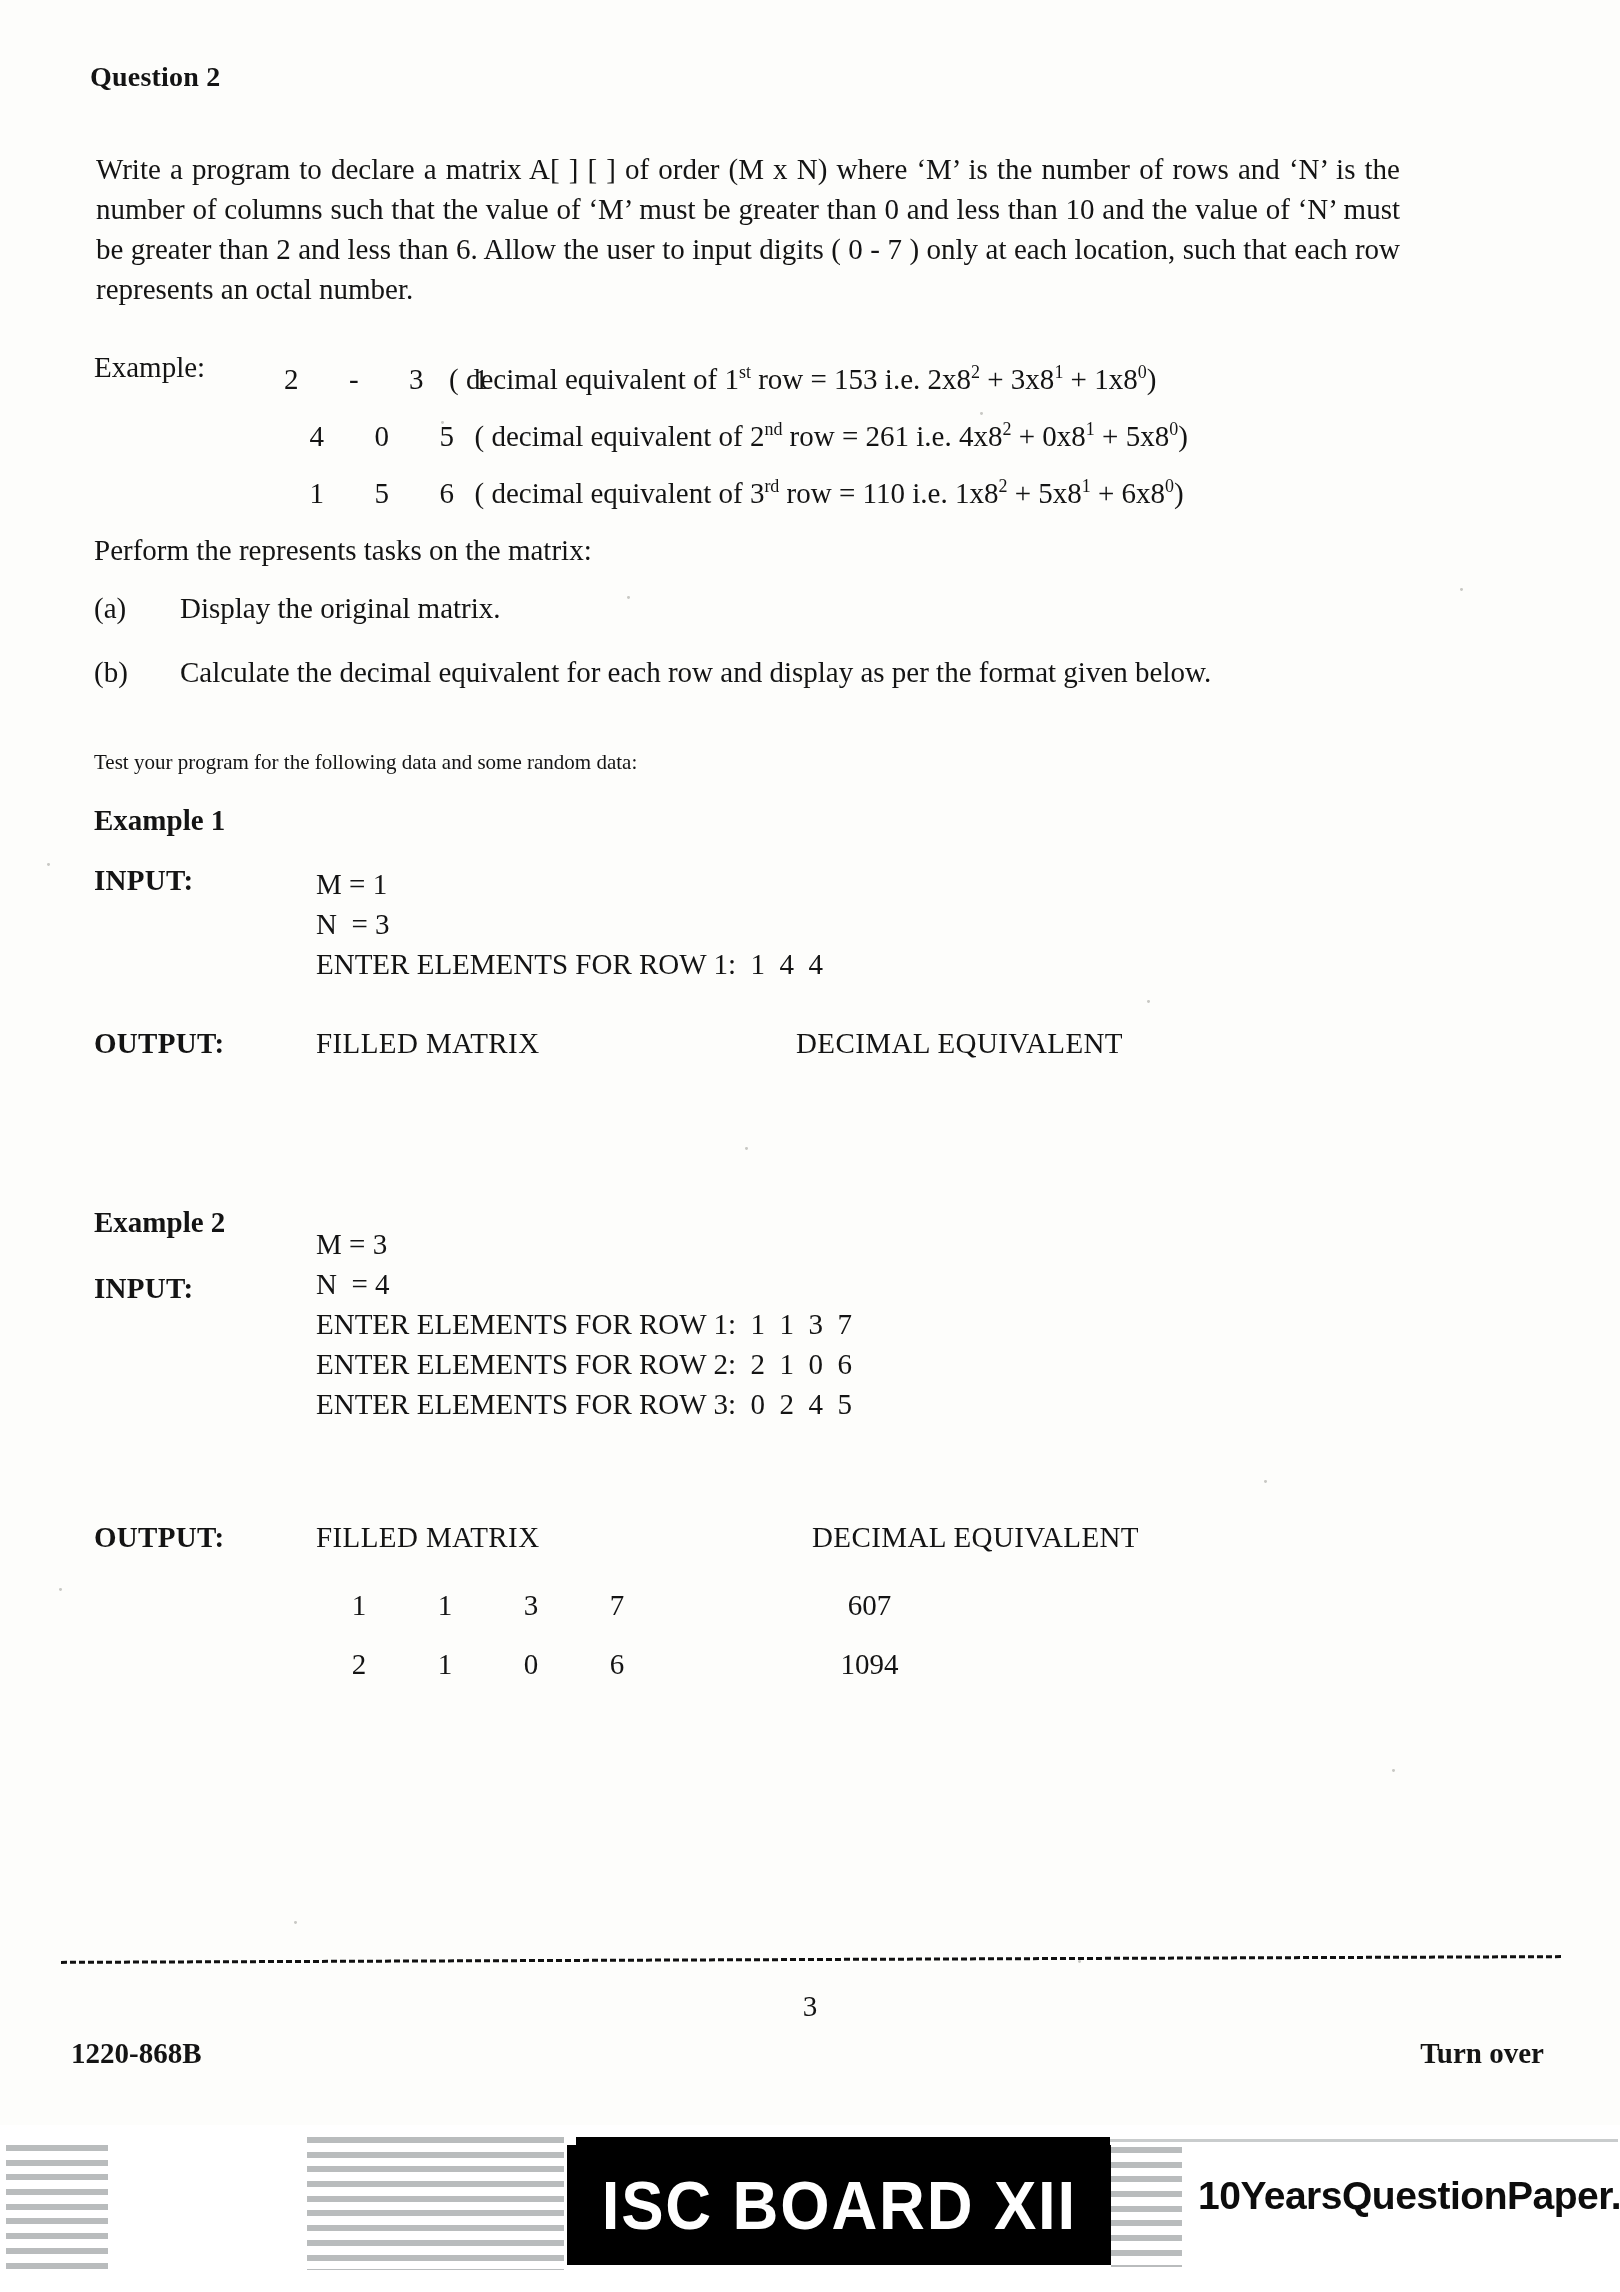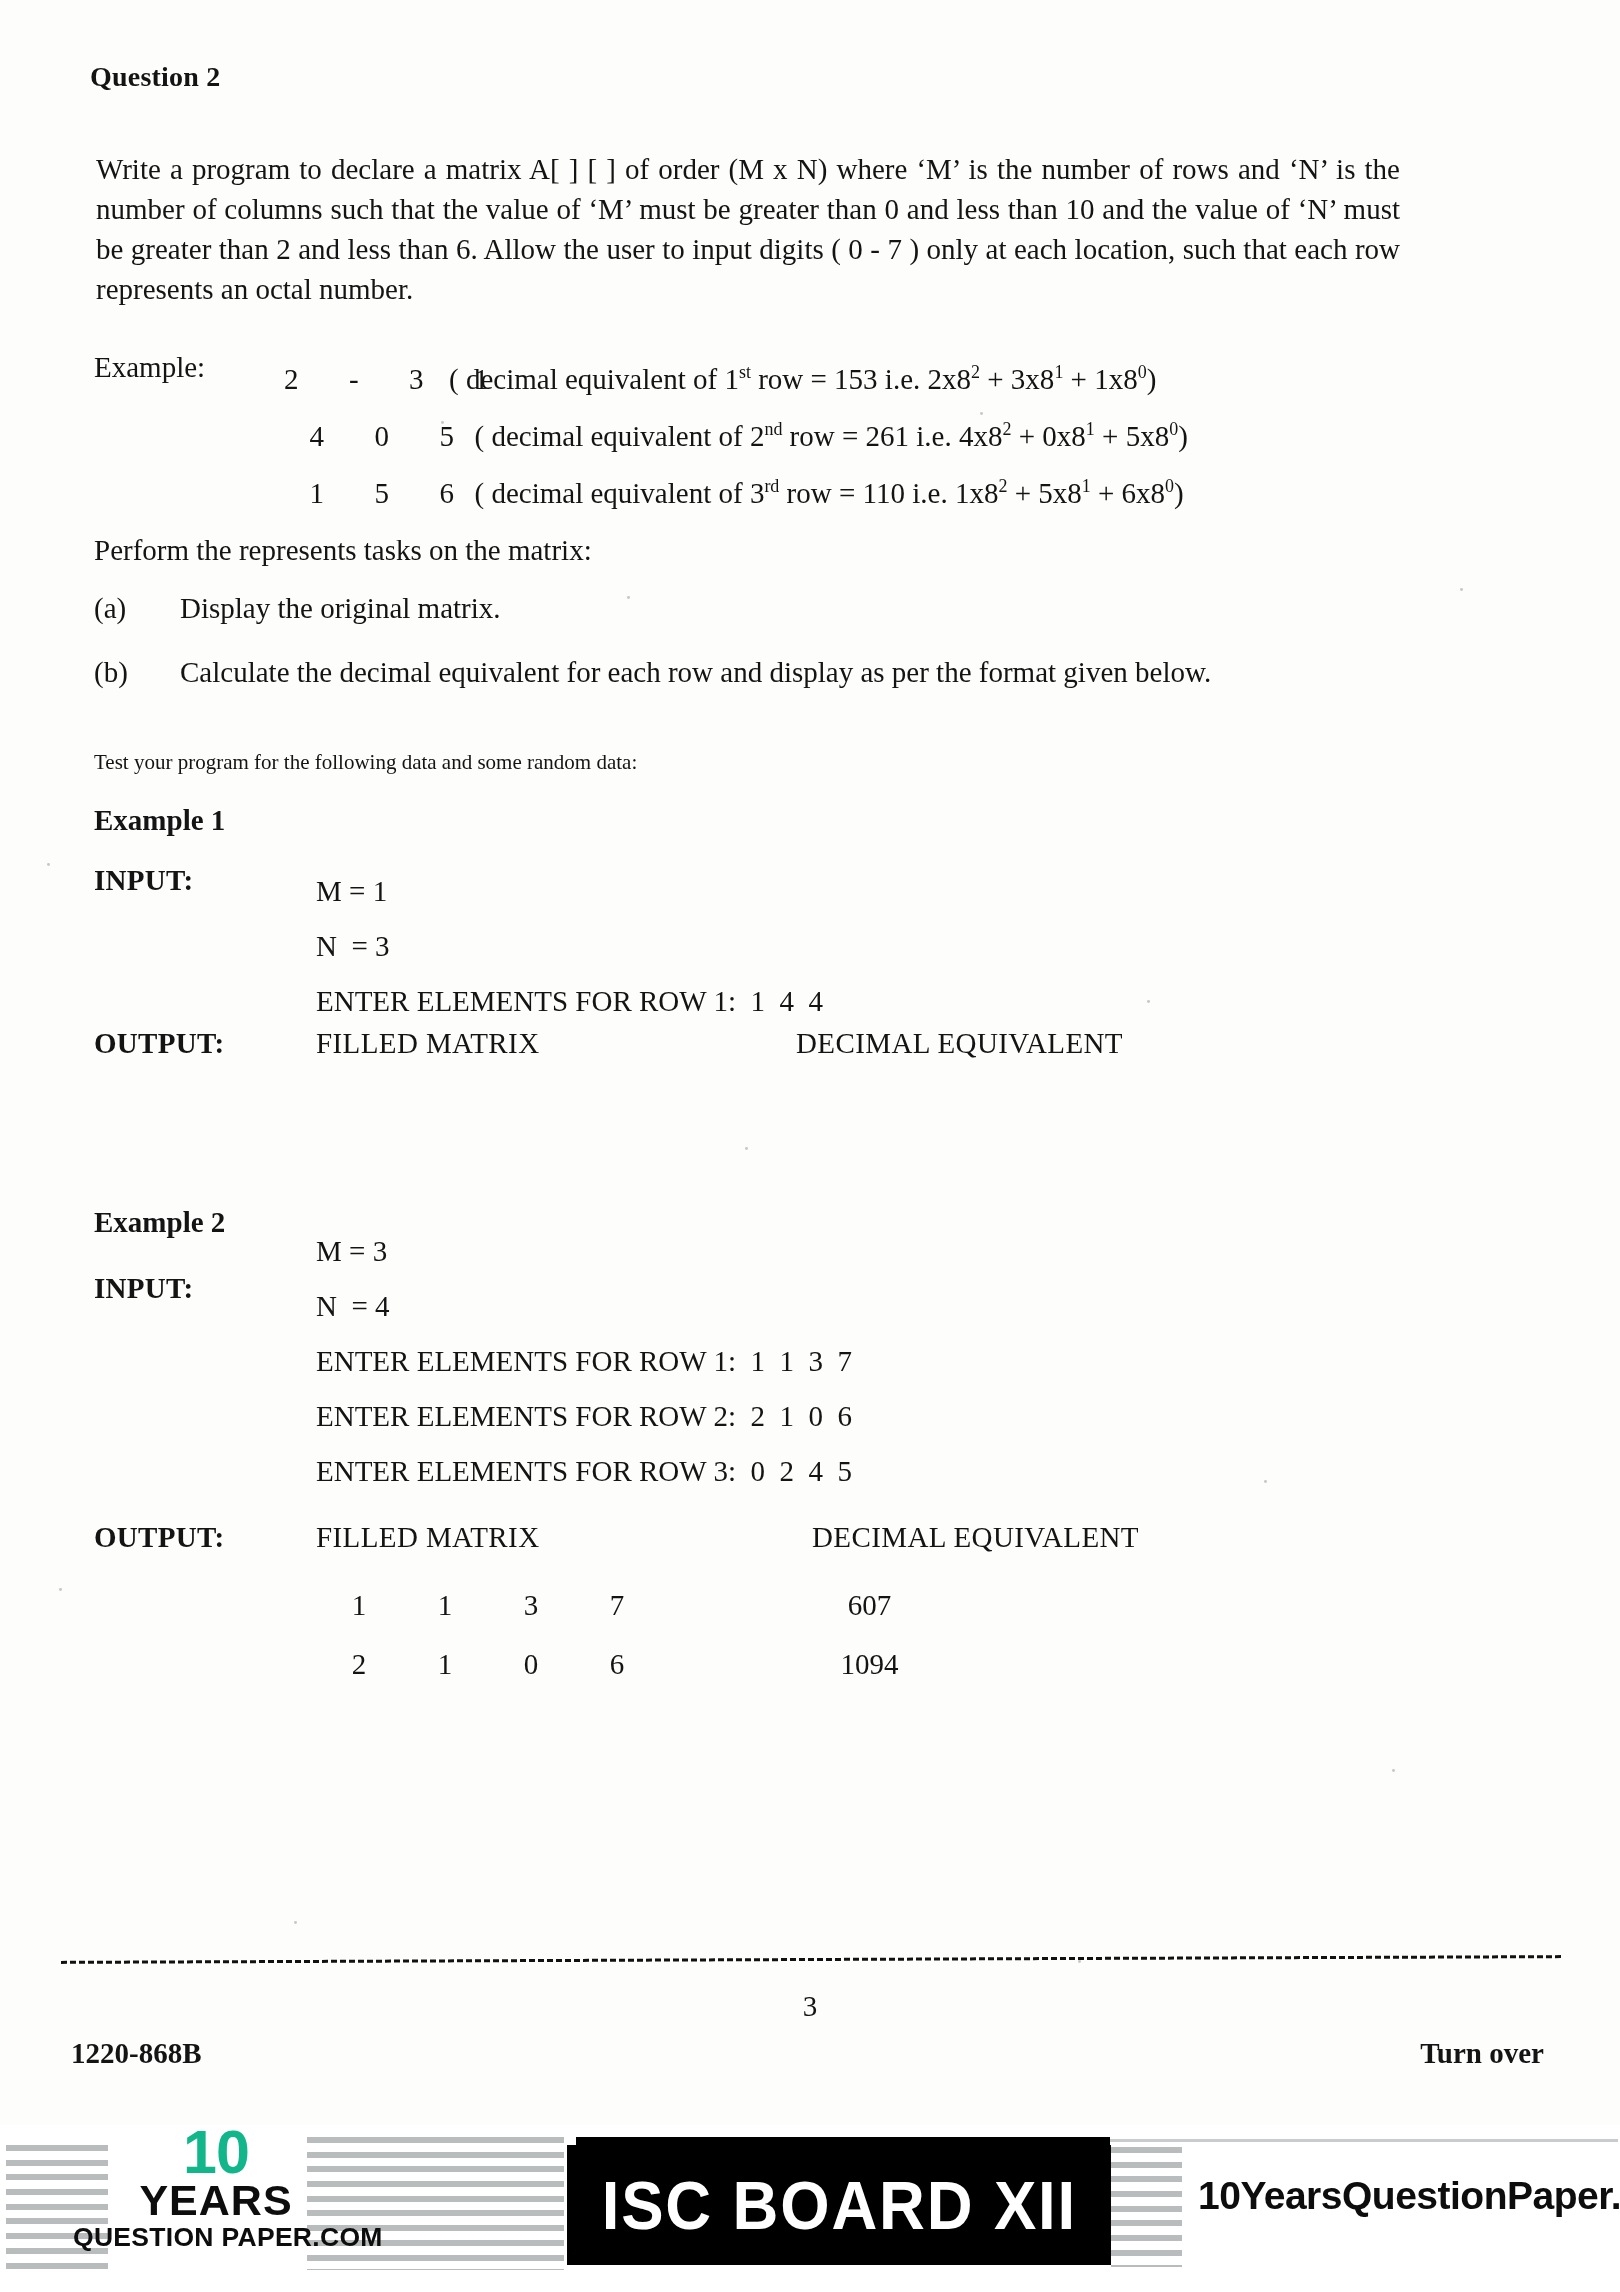--- a/index.html
+++ b/index.html
@@ -106,21 +106,21 @@
   .io-label {
     position: absolute;
     font-size: 29px;
     font-weight: bold;
     letter-spacing: 0.3px;
   }
 
   .io-block {
     position: absolute;
     font-size: 29px;
-    line-height: 55px;
+    line-height: 40px;
     white-space: pre;
   }
 
   .out-head {
     position: absolute;
     font-size: 29px;
     letter-spacing: 0.4px;
   }
 
   .mat-grid {
@@ -369,25 +369,20 @@
   <div class="doc-code">1220-868B</div>
   <div class="turn-over">Turn over</div>
 
   <div class="banner">
     <div class="stripes stripes-left"></div>
     <div class="stripes stripes-mid"></div>
     <div class="stripes stripes-right"></div>
     <div class="hairline"></div>
   </div>
 
-  <div class="logo10">
-    <div class="ten">10</div>
-    <div class="years">YEARS</div>
-    <div class="qp">QUESTION PAPER.COM</div>
-  </div>
 
   <div class="isc-shadow"></div>
   <div class="isc-banner">
     <span class="txt">ISC BOARD XII</span>
   </div>
 
   <div class="site-url">10YearsQuestionPaper.com</div>
 
   <div class="speck" style="left:980px; top:412px;"></div>
   <div class="speck" style="left:441px; top:421px;"></div>

